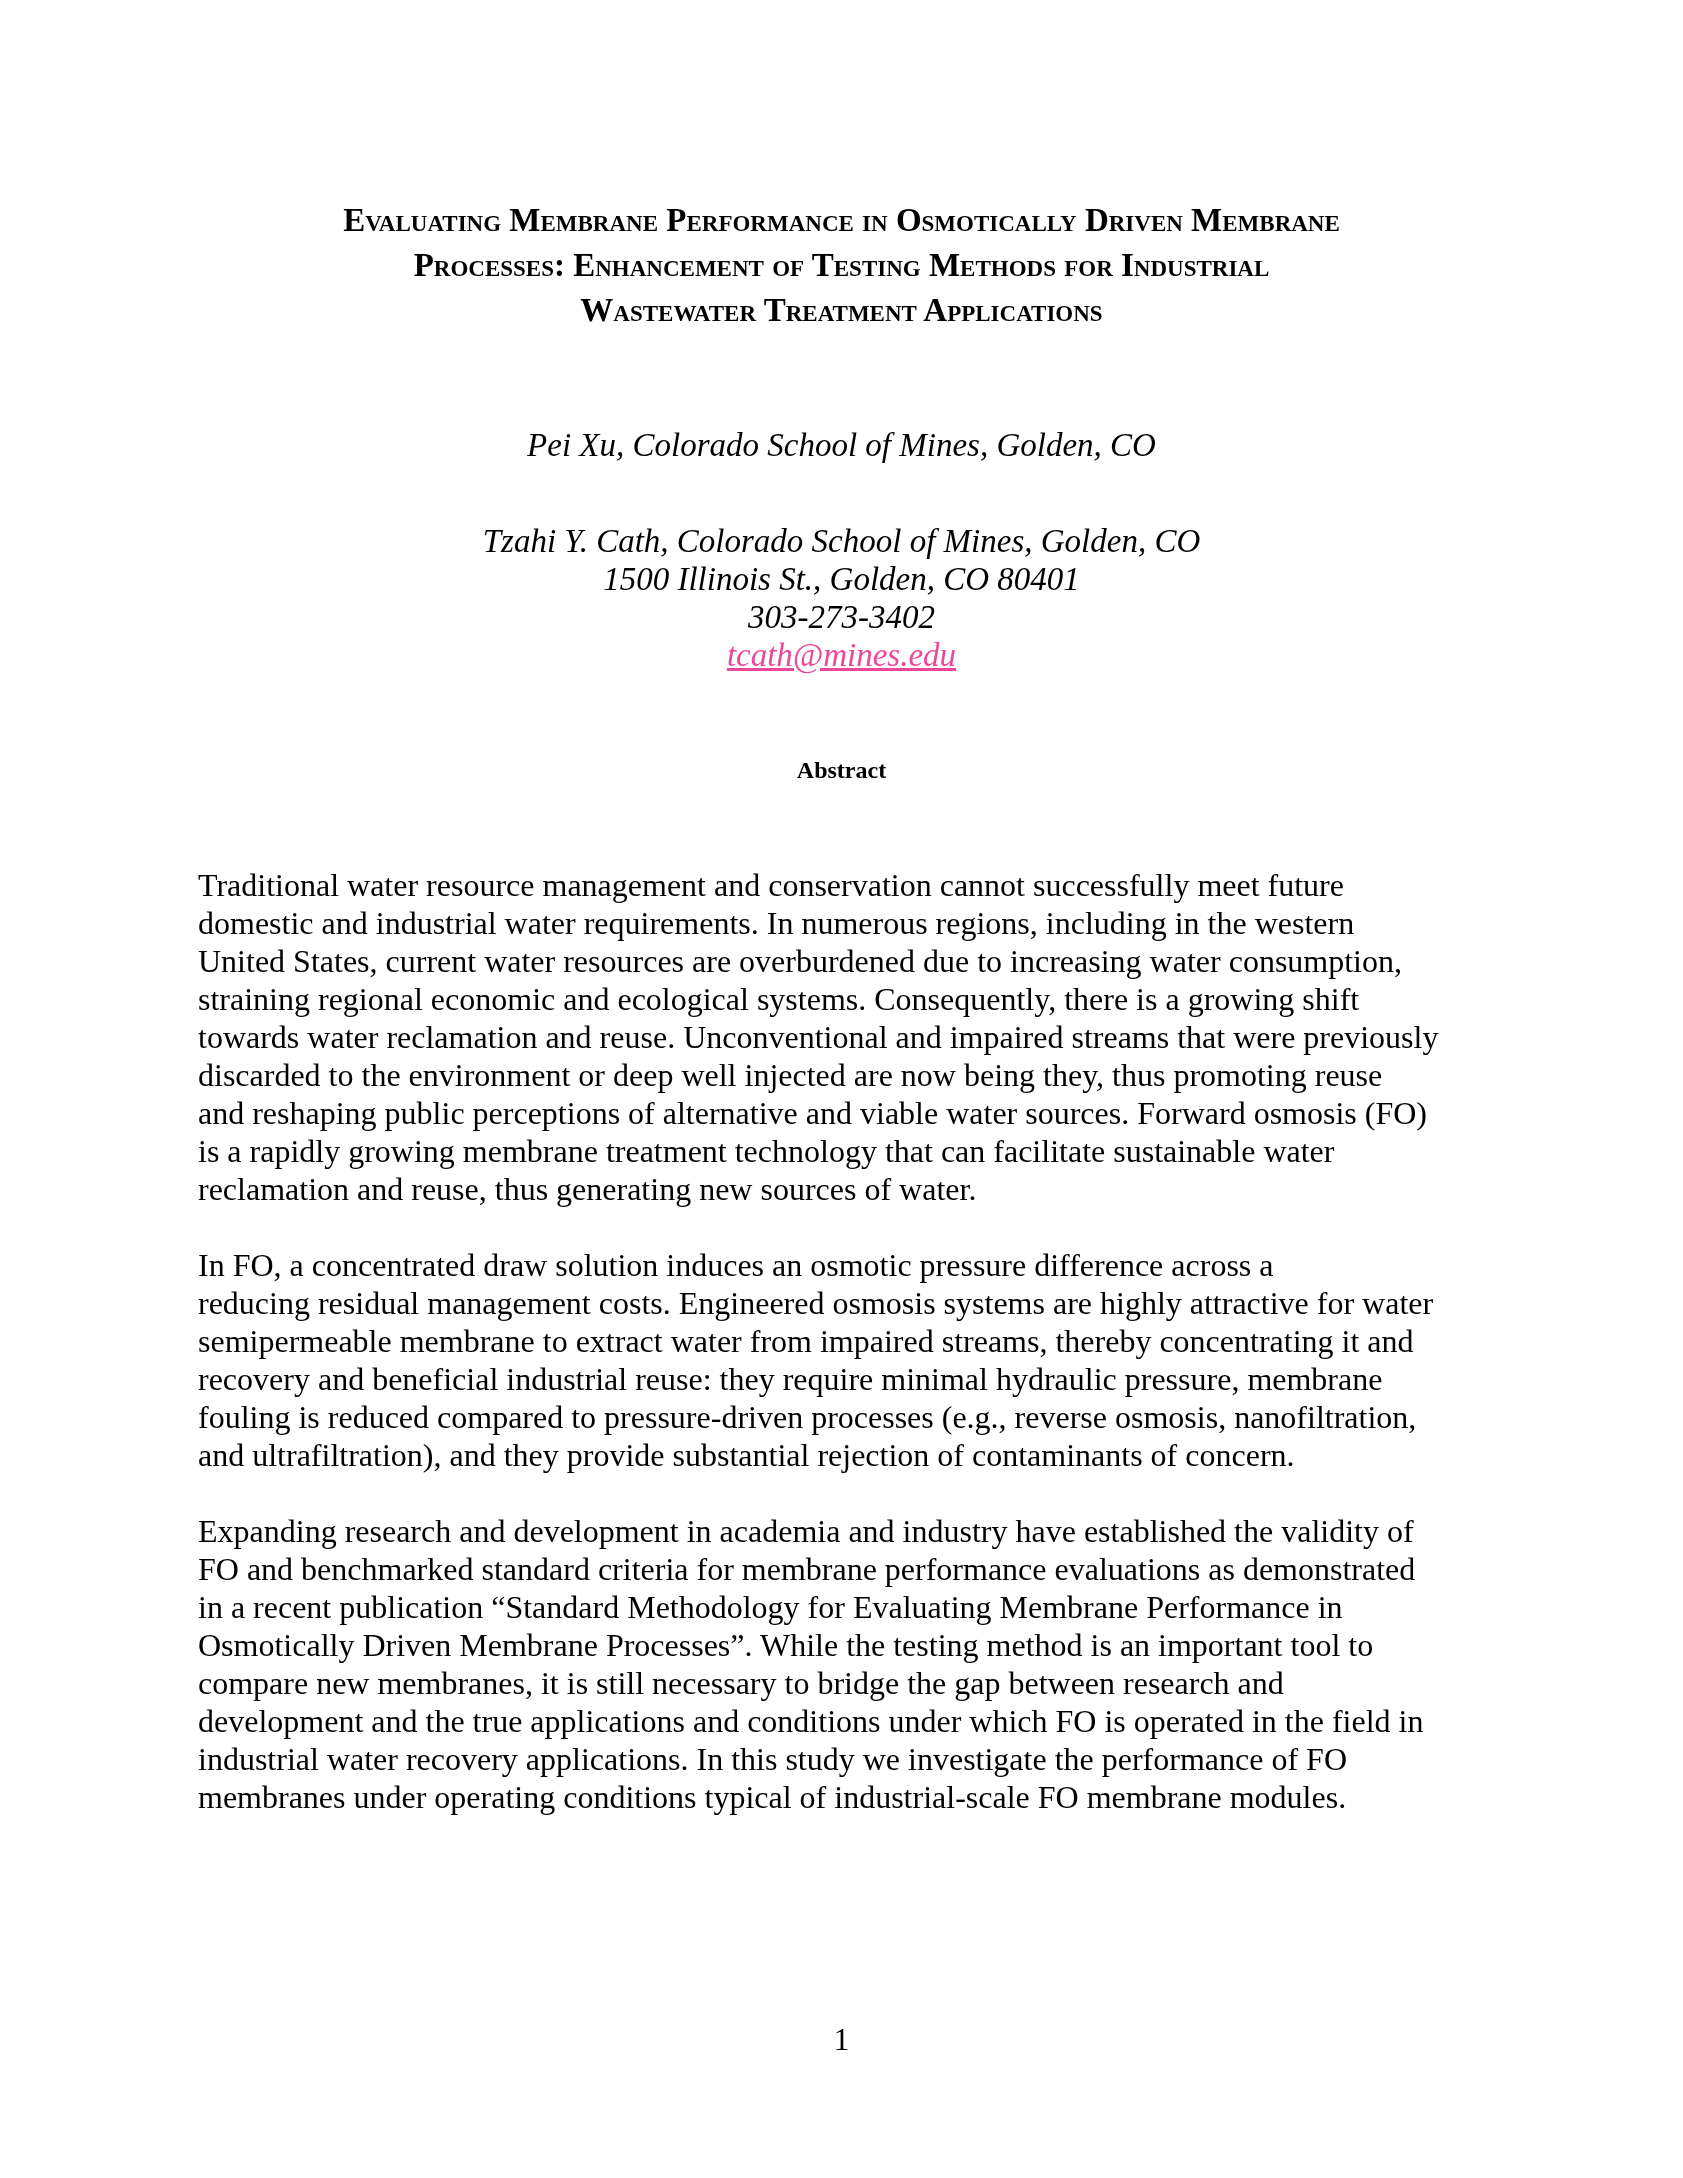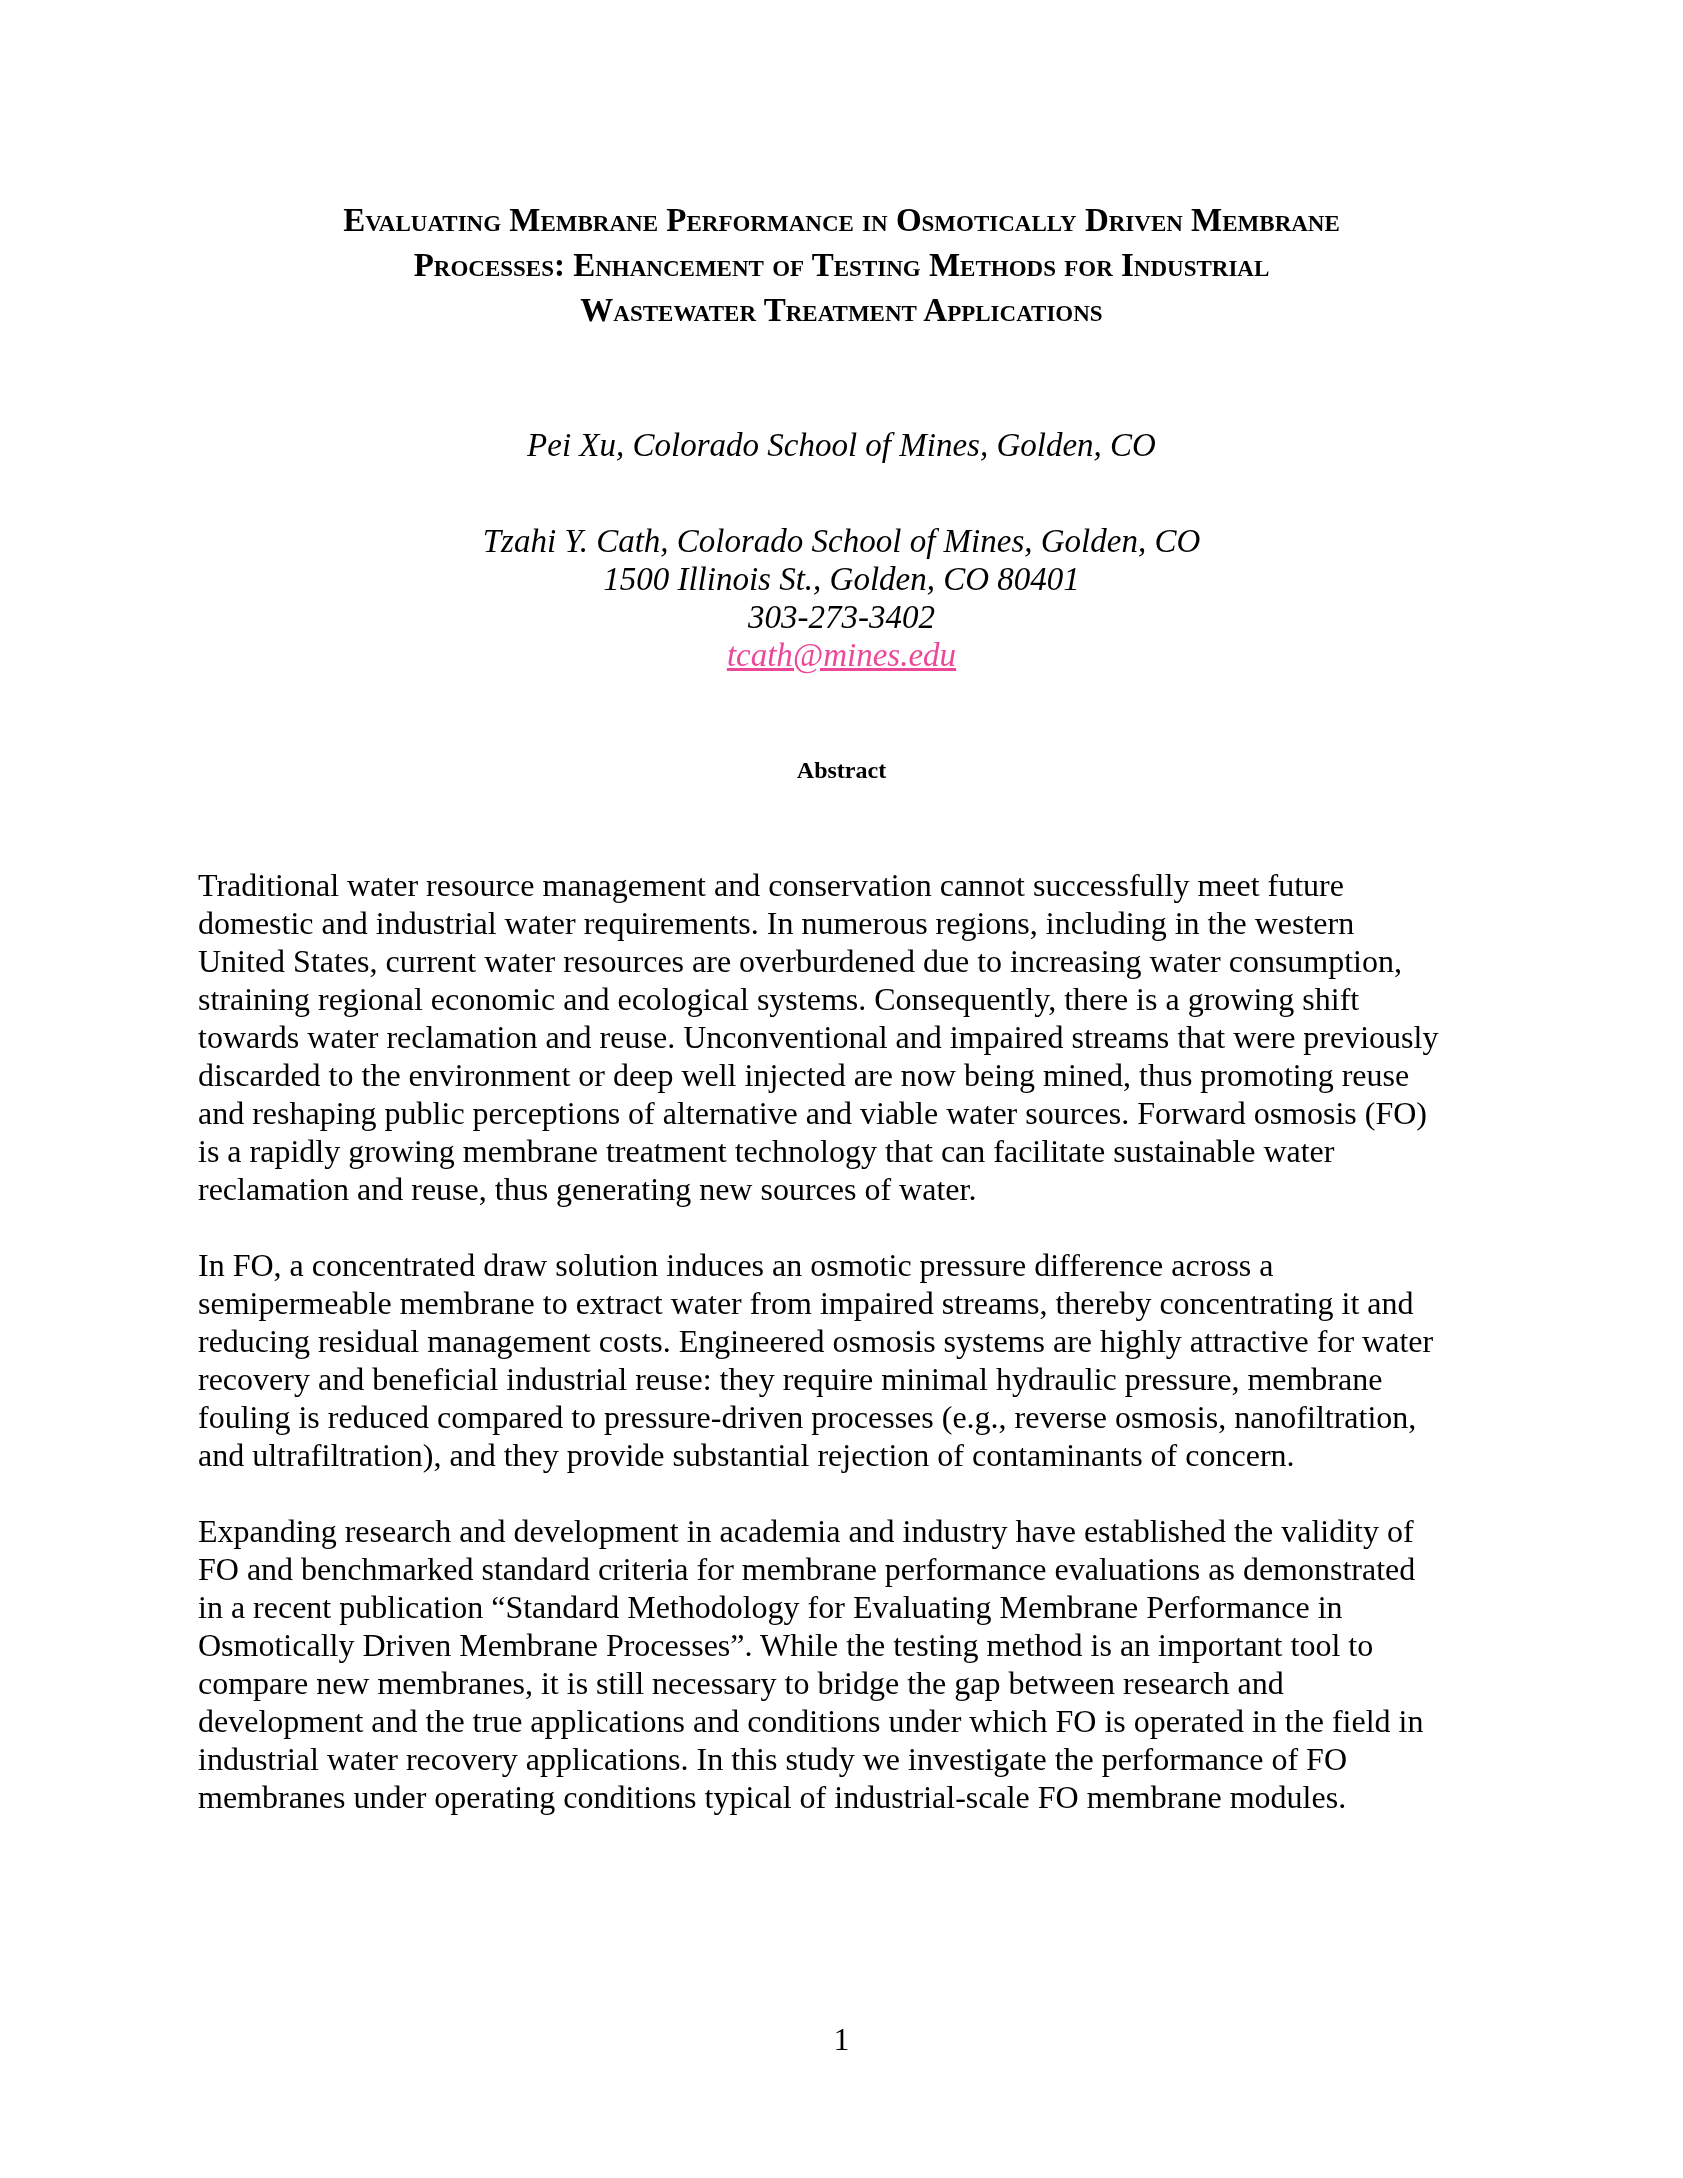--- a/index.html
+++ b/index.html
@@ -45,29 +45,29 @@
 
   <div class="abstract-h">Abstract</div>
 
   <div class="body">
     <p>
       <span class="ln">Traditional water resource management and conservation cannot successfully meet future</span>
       <span class="ln">domestic and industrial water requirements. In numerous regions, including in the western</span>
       <span class="ln">United States, current water resources are overburdened due to increasing water consumption,</span>
       <span class="ln">straining regional economic and ecological systems. Consequently, there is a growing shift</span>
       <span class="ln">towards water reclamation and reuse. Unconventional and impaired streams that were previously</span>
-      <span class="ln">discarded to the environment or deep well injected are now being mined, thus promoting reuse</span>
+      <span class="ln">discarded to the environment or deep well injected are now being they, thus promoting reuse</span>
       <span class="ln">and reshaping public perceptions of alternative and viable water sources. Forward osmosis (FO)</span>
       <span class="ln">is a rapidly growing membrane treatment technology that can facilitate sustainable water</span>
       <span class="ln">reclamation and reuse, thus generating new sources of water.</span>
     </p>
     <p>
       <span class="ln">In FO, a concentrated draw solution induces an osmotic pressure difference across a</span>
+      <span class="ln">reducing residual management costs. Engineered osmosis systems are highly attractive for water</span>
       <span class="ln">semipermeable membrane to extract water from impaired streams, thereby concentrating it and</span>
-      <span class="ln">reducing residual management costs. Engineered osmosis systems are highly attractive for water</span>
       <span class="ln">recovery and beneficial industrial reuse: they require minimal hydraulic pressure, membrane</span>
       <span class="ln">fouling is reduced compared to pressure-driven processes (e.g., reverse osmosis, nanofiltration,</span>
       <span class="ln">and ultrafiltration), and they provide substantial rejection of contaminants of concern.</span>
     </p>
     <p>
       <span class="ln">Expanding research and development in academia and industry have established the validity of</span>
       <span class="ln">FO and benchmarked standard criteria for membrane performance evaluations as demonstrated</span>
       <span class="ln">in a recent publication “Standard Methodology for Evaluating Membrane Performance in</span>
       <span class="ln">Osmotically Driven Membrane Processes”. While the testing method is an important tool to</span>
       <span class="ln">compare new membranes, it is still necessary to bridge the gap between research and</span>

